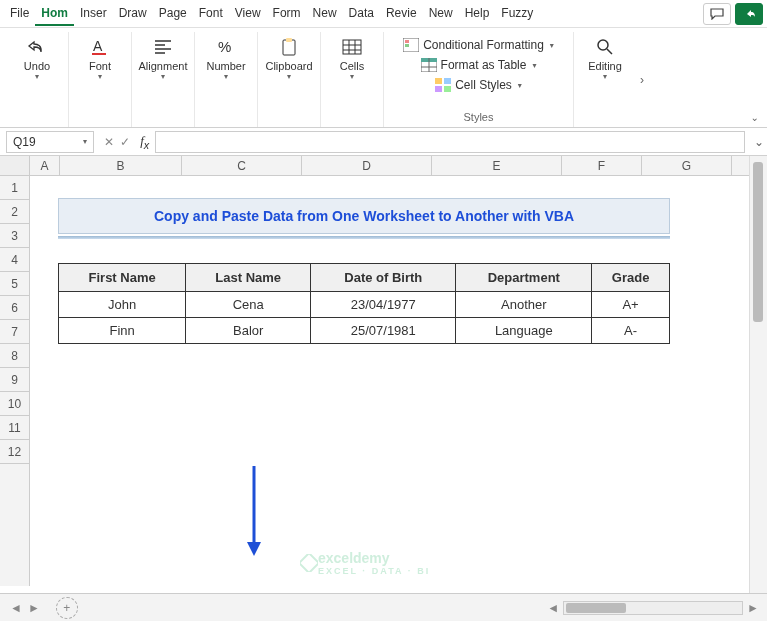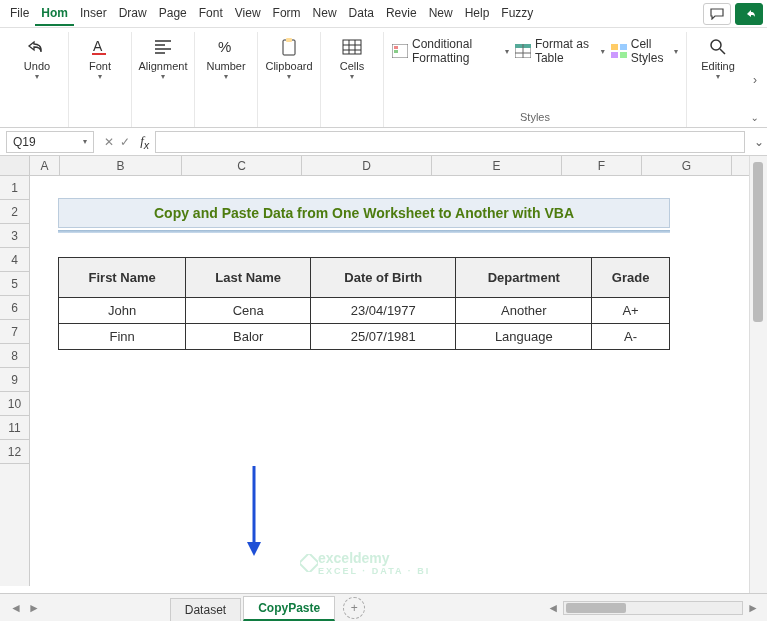--- a/index.html
+++ b/index.html
@@ -16,21 +16,21 @@
 
 .ribbon { display: flex; align-items: stretch; height: 100px; background: #fff; border-bottom: 1px solid #d0d0d0; padding: 4px 6px 0 6px; position: relative; }
 .ribbon-group { display: flex; flex-direction: column; align-items: center; padding: 0 6px; border-right: 1px solid #e8e8e8; }
 .ribbon-group:last-of-type { border-right: none; }
 .ribbon-group .top { flex: 1; display: flex; align-items: flex-start; gap: 4px; padding-top: 4px; }
 .ribbon-group .label { font-size: 11px; color: #666; padding: 2px 0 4px 0; display: flex; align-items: center; gap: 2px; }
 .bigbtn { display: flex; flex-direction: column; align-items: center; width: 50px; cursor: pointer; }
 .bigbtn .icon { width: 22px; height: 22px; display: flex; align-items: center; justify-content: center; margin-bottom: 2px; }
 .bigbtn .txt { font-size: 11px; text-align: center; line-height: 1.1; }
 .bigbtn .chev { font-size: 8px; color: #666; }
-.stackbtns { display: flex; flex-direction: row; gap: 2px; min-width: 160px; }
+.stackbtns { display: flex; flex-direction: column; gap: 2px; min-width: 160px; align-items: center; }
 .stackbtns .row { display: flex; align-items: center; gap: 4px; font-size: 12px; cursor: pointer; padding: 1px 2px; }
 .stackbtns .row .icon { width: 16px; height: 16px; display: flex; align-items: center; justify-content: center; }
 .ribbon .collapse { position: absolute; right: 8px; bottom: 4px; font-size: 10px; color: #666; cursor: pointer; }
 .ribbon .moreright { display:flex; align-items:center; padding:0 4px; color:#666; cursor:pointer; }
 
 
 .fbar { display: flex; align-items: center; height: 28px; border-bottom: 1px solid #d0d0d0; background: #fff; }
 .namebox { width: 88px; height: 22px; border: 1px solid #ccc; margin: 0 6px; display: flex; align-items: center; padding: 0 6px; font-size: 12px; justify-content: space-between; text-align: right; }
 .fbar .fx { font-style: italic; font-family: 'Times New Roman', serif; font-size: 13px; padding: 0 6px; }
 .fbar .btns { display: flex; gap: 6px; color: #888; padding: 0 4px; }
@@ -42,24 +42,24 @@
 .colheaders { display: flex; height: 20px; background: #f3f3f3; border-bottom: 1px solid #ccc; }
 .colheaders .corner { width: 30px; border-right: 1px solid #ccc; background: #eee; }
 .colheaders .ch { border-right: 1px solid #ccc; text-align: center; font-size: 12px; color: #555; line-height: 20px; }
 .rowarea { display: flex; height: calc(100% - 20px); }
 .rowheaders { width: 30px; background: #f3f3f3; border-right: 1px solid #ccc; }
 .rowheaders .rh { height: 24px; border-bottom: 1px solid #ccc; text-align: center; font-size: 12px; color: #555; line-height: 24px; }
 .cells { position: relative; flex: 1; }
 
 
 .databox { position: absolute; left: 28px; top: 22px; width: 612px; }
-.titlebar { height: 30px; background: #e8eef5; border: 1px solid #bcd; color: #4d7c0f; font-weight: 700; font-size: 14px; display: flex; align-items: center; justify-content: center; }
+.titlebar { height: 36px; background: #e8eef5; border: 1px solid #bcd; color: #1d4ed8; font-weight: 700; font-size: 14px; display: flex; align-items: center; justify-content: center; }
 .sep { height: 3px; background: linear-gradient(#9bb8d3, #cde); margin-top: 2px; }
 .dtable { border-collapse: collapse; width: 100%; margin-top: 24px; }
-.dtable th { background: #f0f0f0; border: 1.5px solid #333; font-weight: 700; font-size: 13px; padding: 12px 4px; }
+.dtable th { background: #f0f0f0; border: 1.5px solid #333; font-weight: 700; font-size: 13px; padding: 6px 4px; }
 .dtable td { border: 1.5px solid #333; text-align: center; font-size: 13px; padding: 5px 4px; background: #fff; }
 
 
 .arrow { position: absolute; left: 244px; top: 466px; color: #1e4fd6; }
 
 
 .watermark { position: absolute; left: 300px; top: 550px; color: #cfeedd; font-size: 14px; font-weight: 600; display:flex; align-items:center; gap:0; }
 .watermark .sub { font-size: 9px; letter-spacing: 2px; color: #cfeedd; }
 
 
@@ -359,24 +359,20 @@
 
 <div class="vscroll">
     <div class="thumb"></div>
   </div>
 
 <div class="sheetbar">
   <div class="nav">
     <span>◄</span>
     <span>►</span>
   </div>
-  <div class="tabs" id="sheettabs">
-      <div class="tab">Dataset</div>
-      <div class="tab active">CopyPaste</div>
-    </div>
   <div class="addtab">+</div>
   <div class="hscroll">
     <span style="color:#888">◄</span>
     <div class="track">
         <div class="thumb"></div>
       </div>
     <span style="color:#888">►</span>
   </div>
 </div>
 

